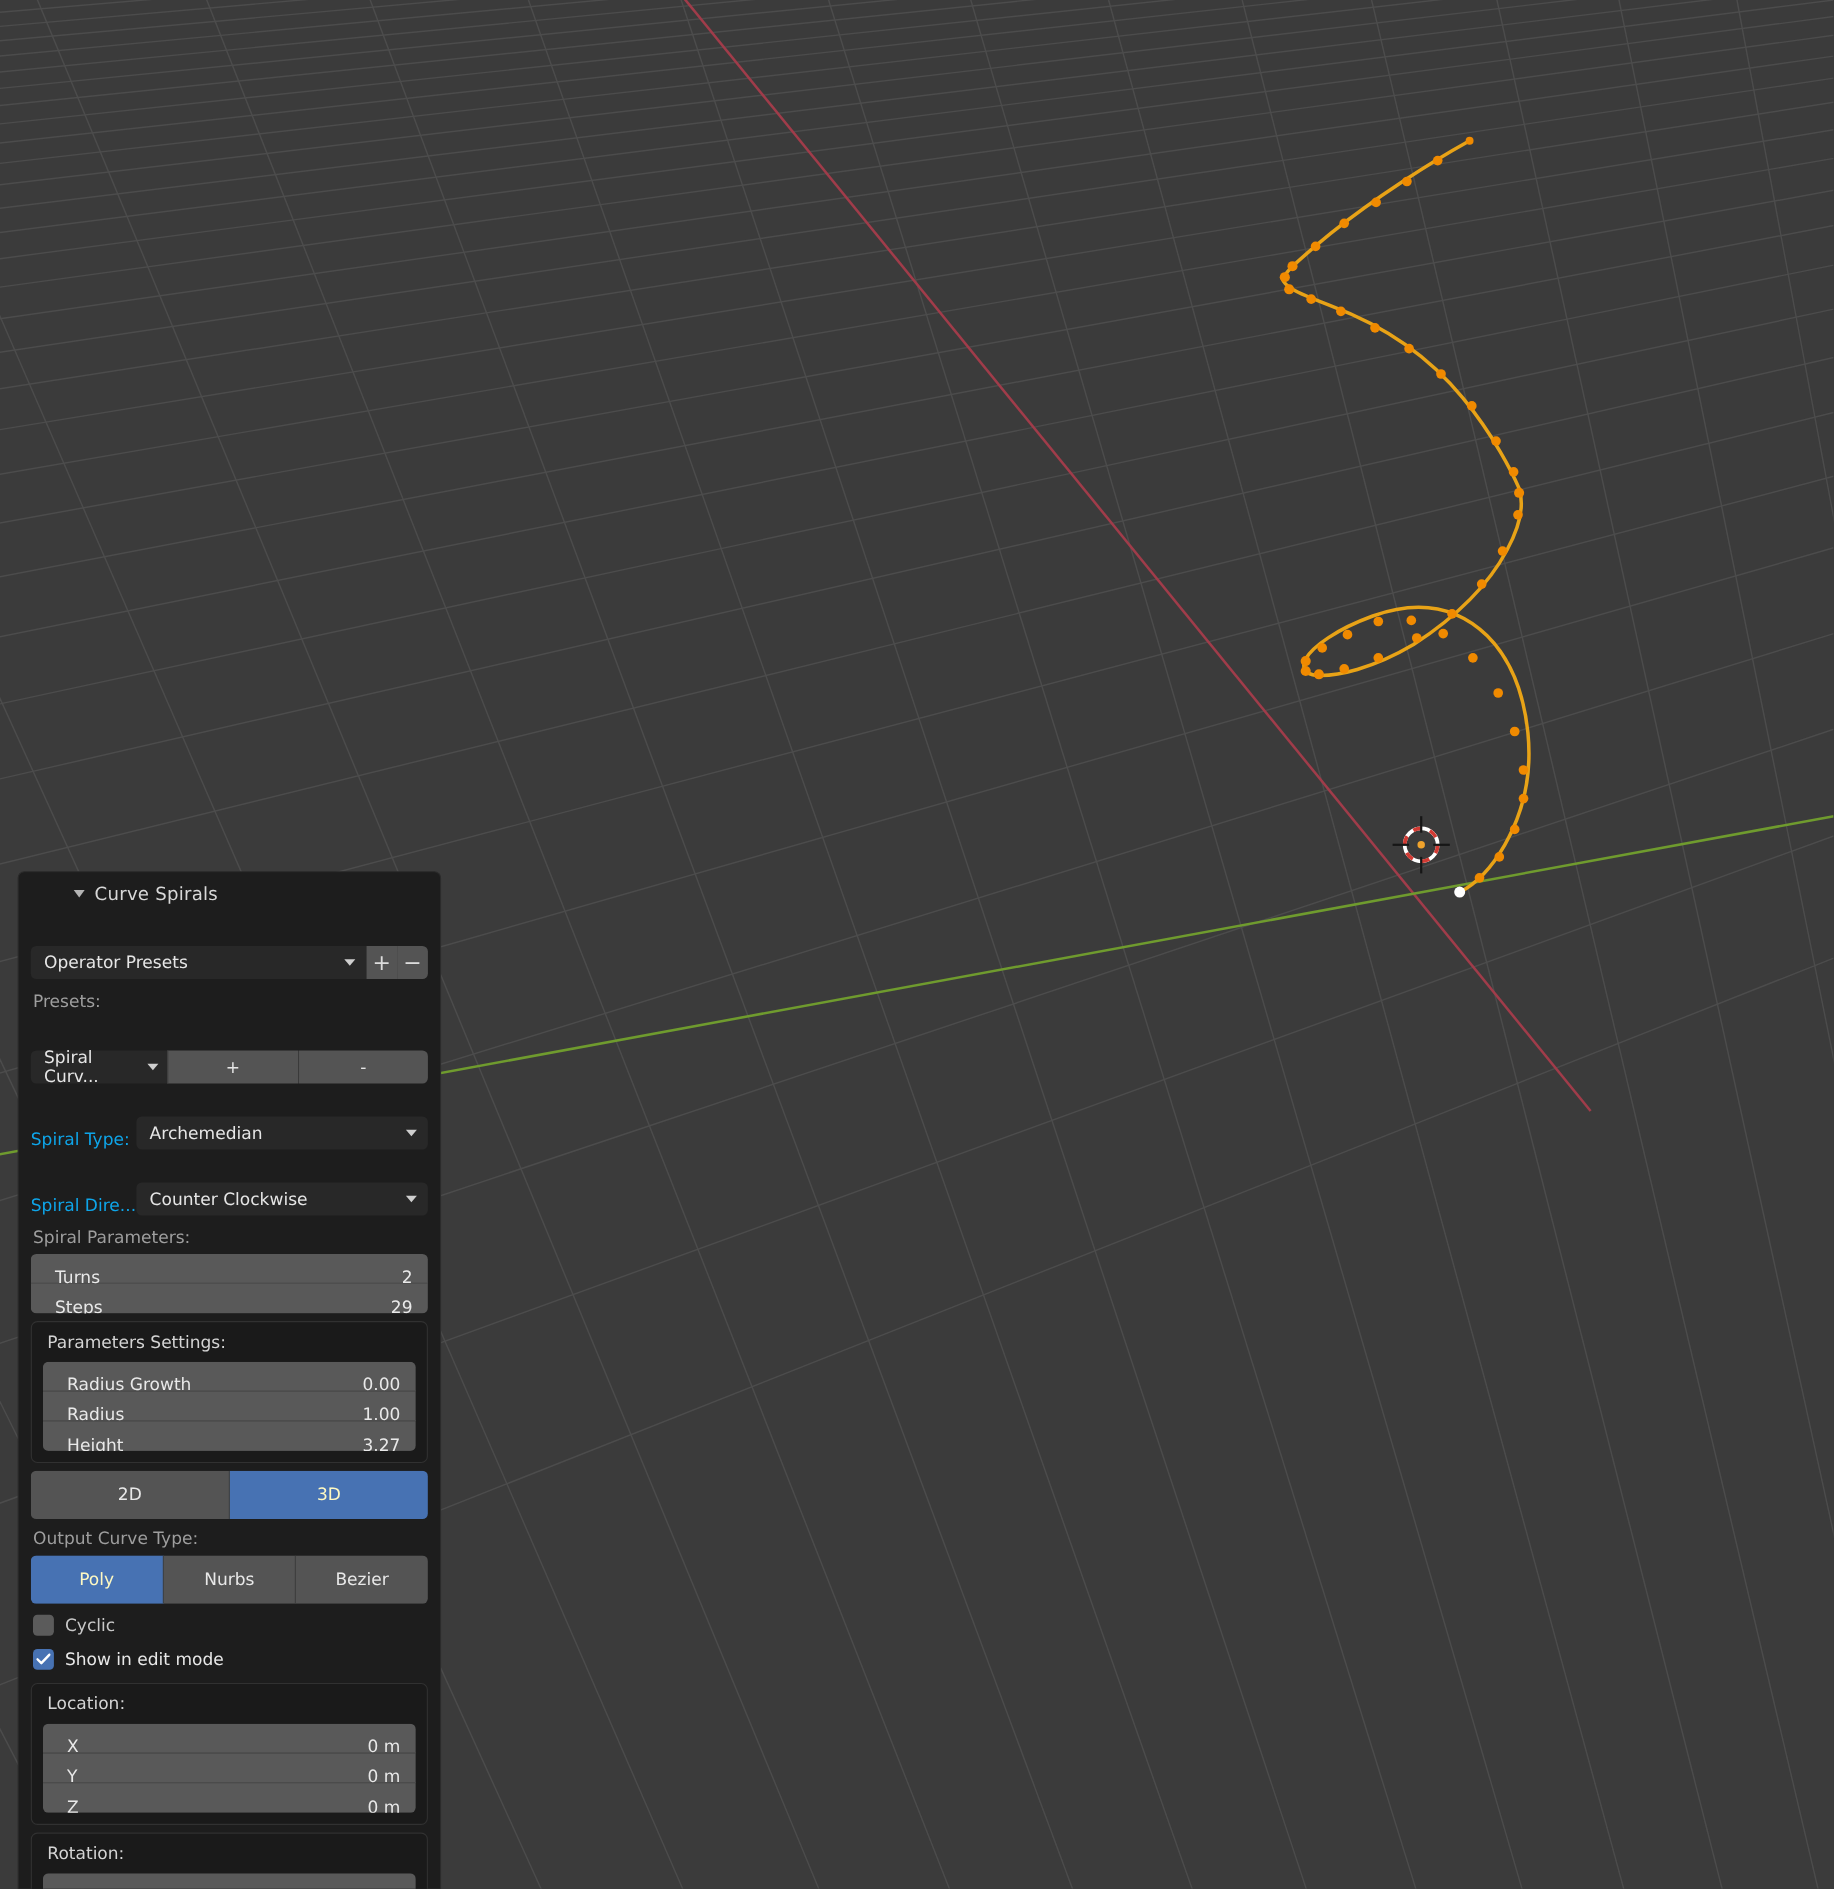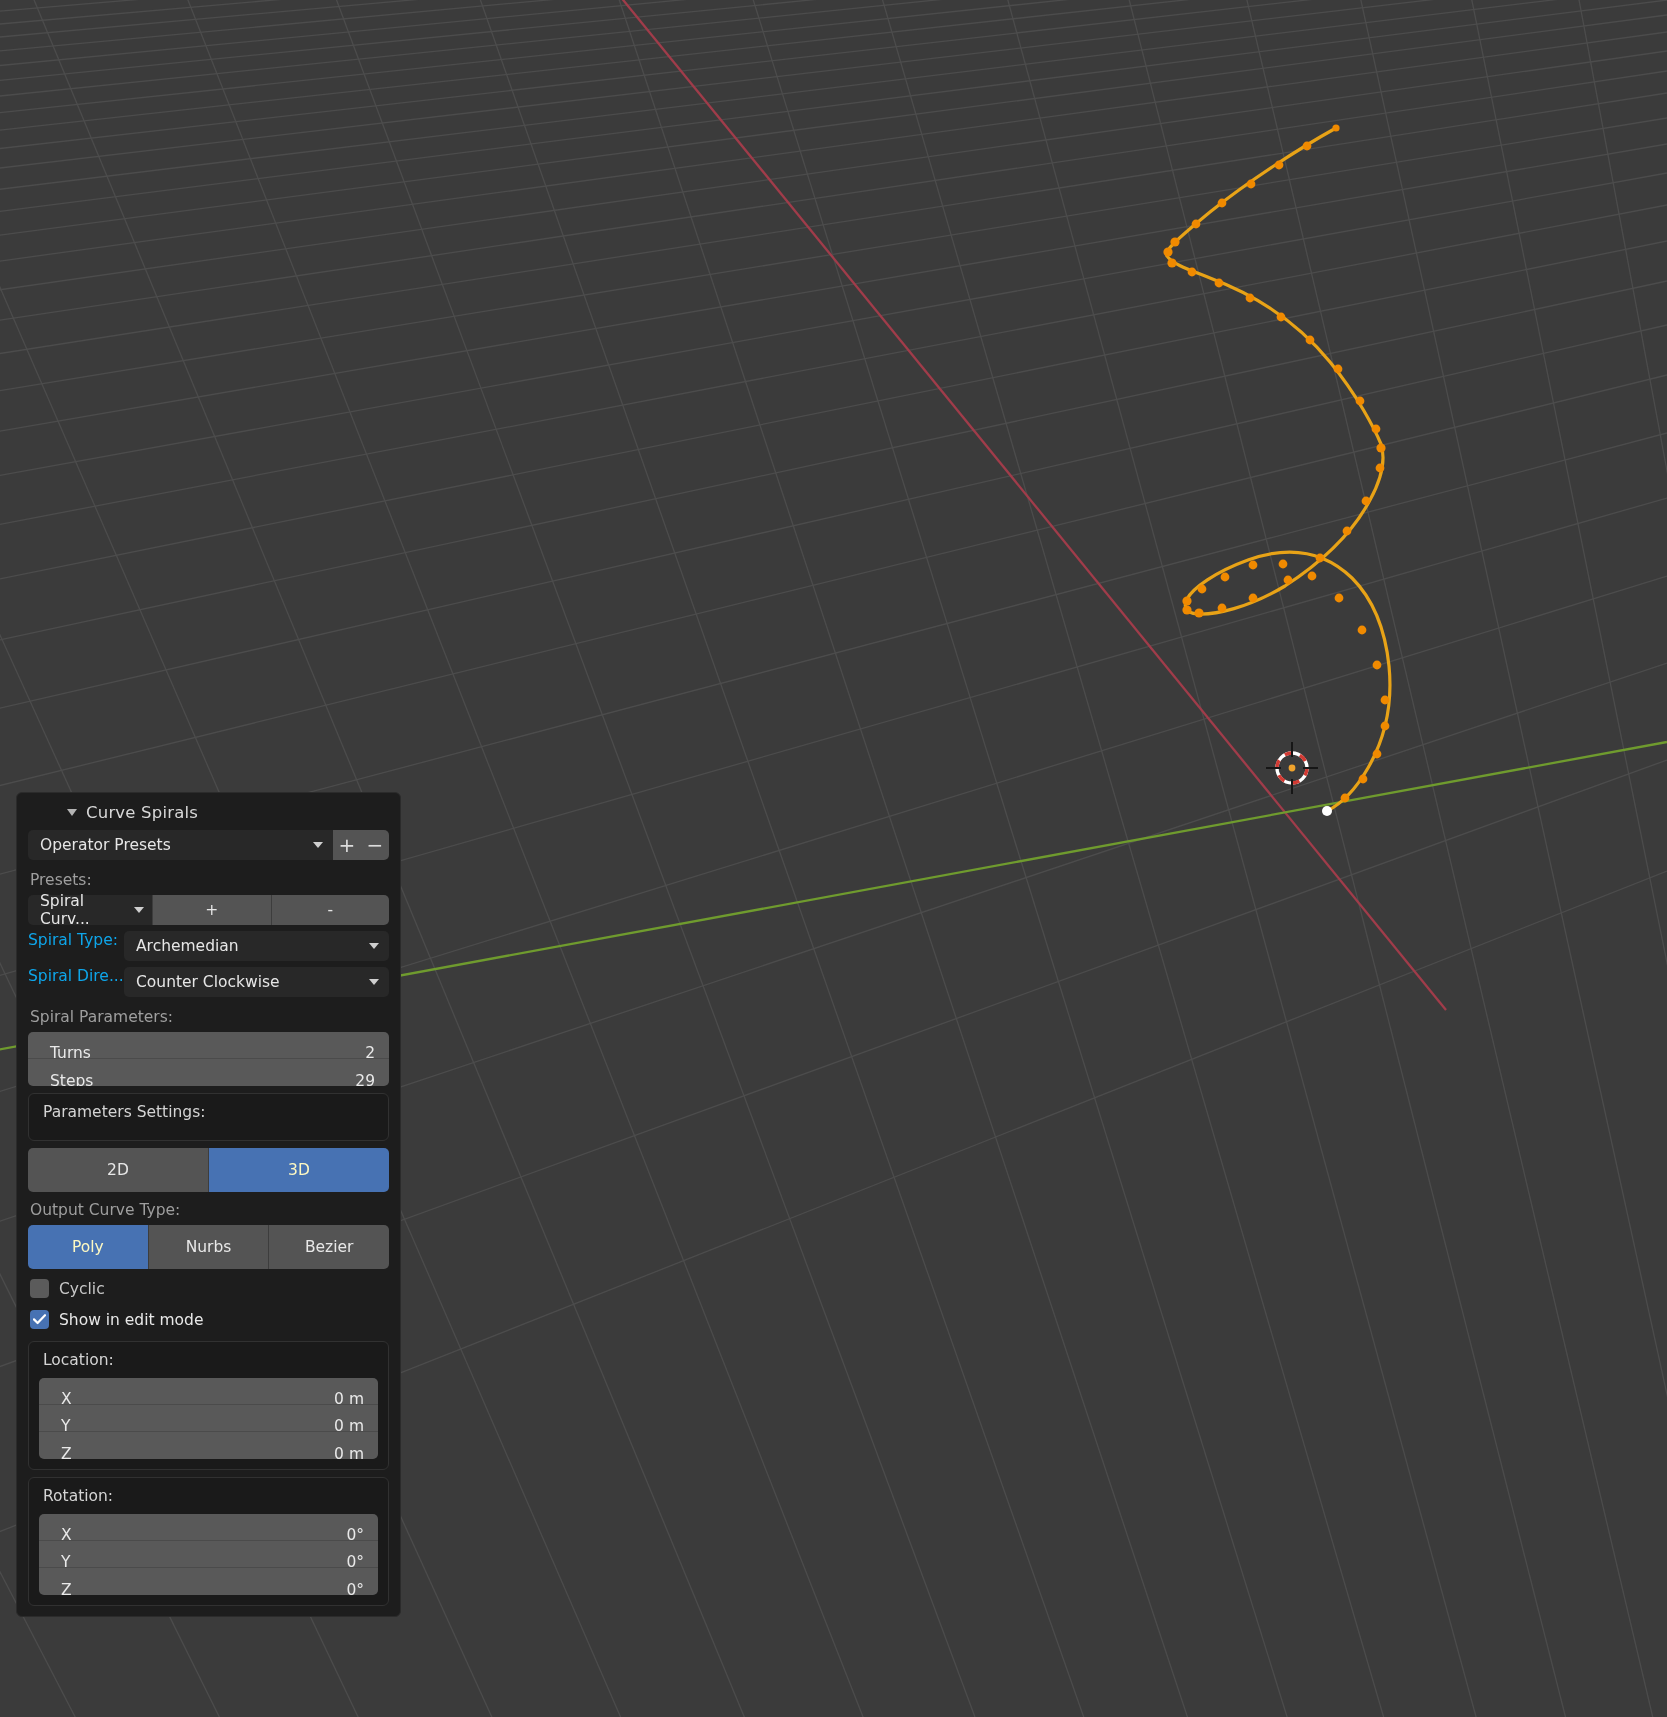--- a/index.html
+++ b/index.html
@@ -39,21 +39,21 @@
   .tri {
     width: 0; height: 0;
     border-left: 5.5px solid transparent;
     border-right: 5.5px solid transparent;
     border-top: 7px solid #b4b4b4;
   }
   .panel-title { font-size: 16.5px; color: #d8d8d8; letter-spacing: .2px; }
 
   .panel-body { padding: 0 11px 6px 11px; }
 
-  .row { display: flex; align-items: flex-start; margin-bottom: 6px; }
+  .row { display: flex; align-items: flex-end; margin-bottom: 6px; margin-top: 30px; }
 
   
   .w {
     background: #545454;
     border-radius: 5px;
     height: 30px;
     display: flex; align-items: center;
     color: #e6e6e6;
     font-size: 15.5px;
     position: relative;
@@ -347,20 +347,34 @@
           <span class="nv">2</span>
         </div>
         <div class="numrow">
           <span class="nm">Steps</span>
           <span class="nv">29</span>
         </div>
       </div>
 
       <div class="box">
         <div class="box-title">Parameters Settings:</div>
+        <div class="numgroup">
+          <div class="numrow">
+            <span class="nm">Radius Growth</span>
+            <span class="nv">0.00</span>
+          </div>
+          <div class="numrow">
+            <span class="nm">Radius</span>
+            <span class="nv">1.00</span>
+          </div>
+          <div class="numrow">
+            <span class="nm">Height</span>
+            <span class="nv">3.27</span>
+          </div>
+        </div>
       </div>
 
       <div class="seg" style="margin-bottom:4px;">
         <div>2D</div>
         <div class="active">3D</div>
       </div>
 
       <span class="label-static">Output Curve Type:</span>
 
       <div class="seg" style="margin-bottom:4px;">

